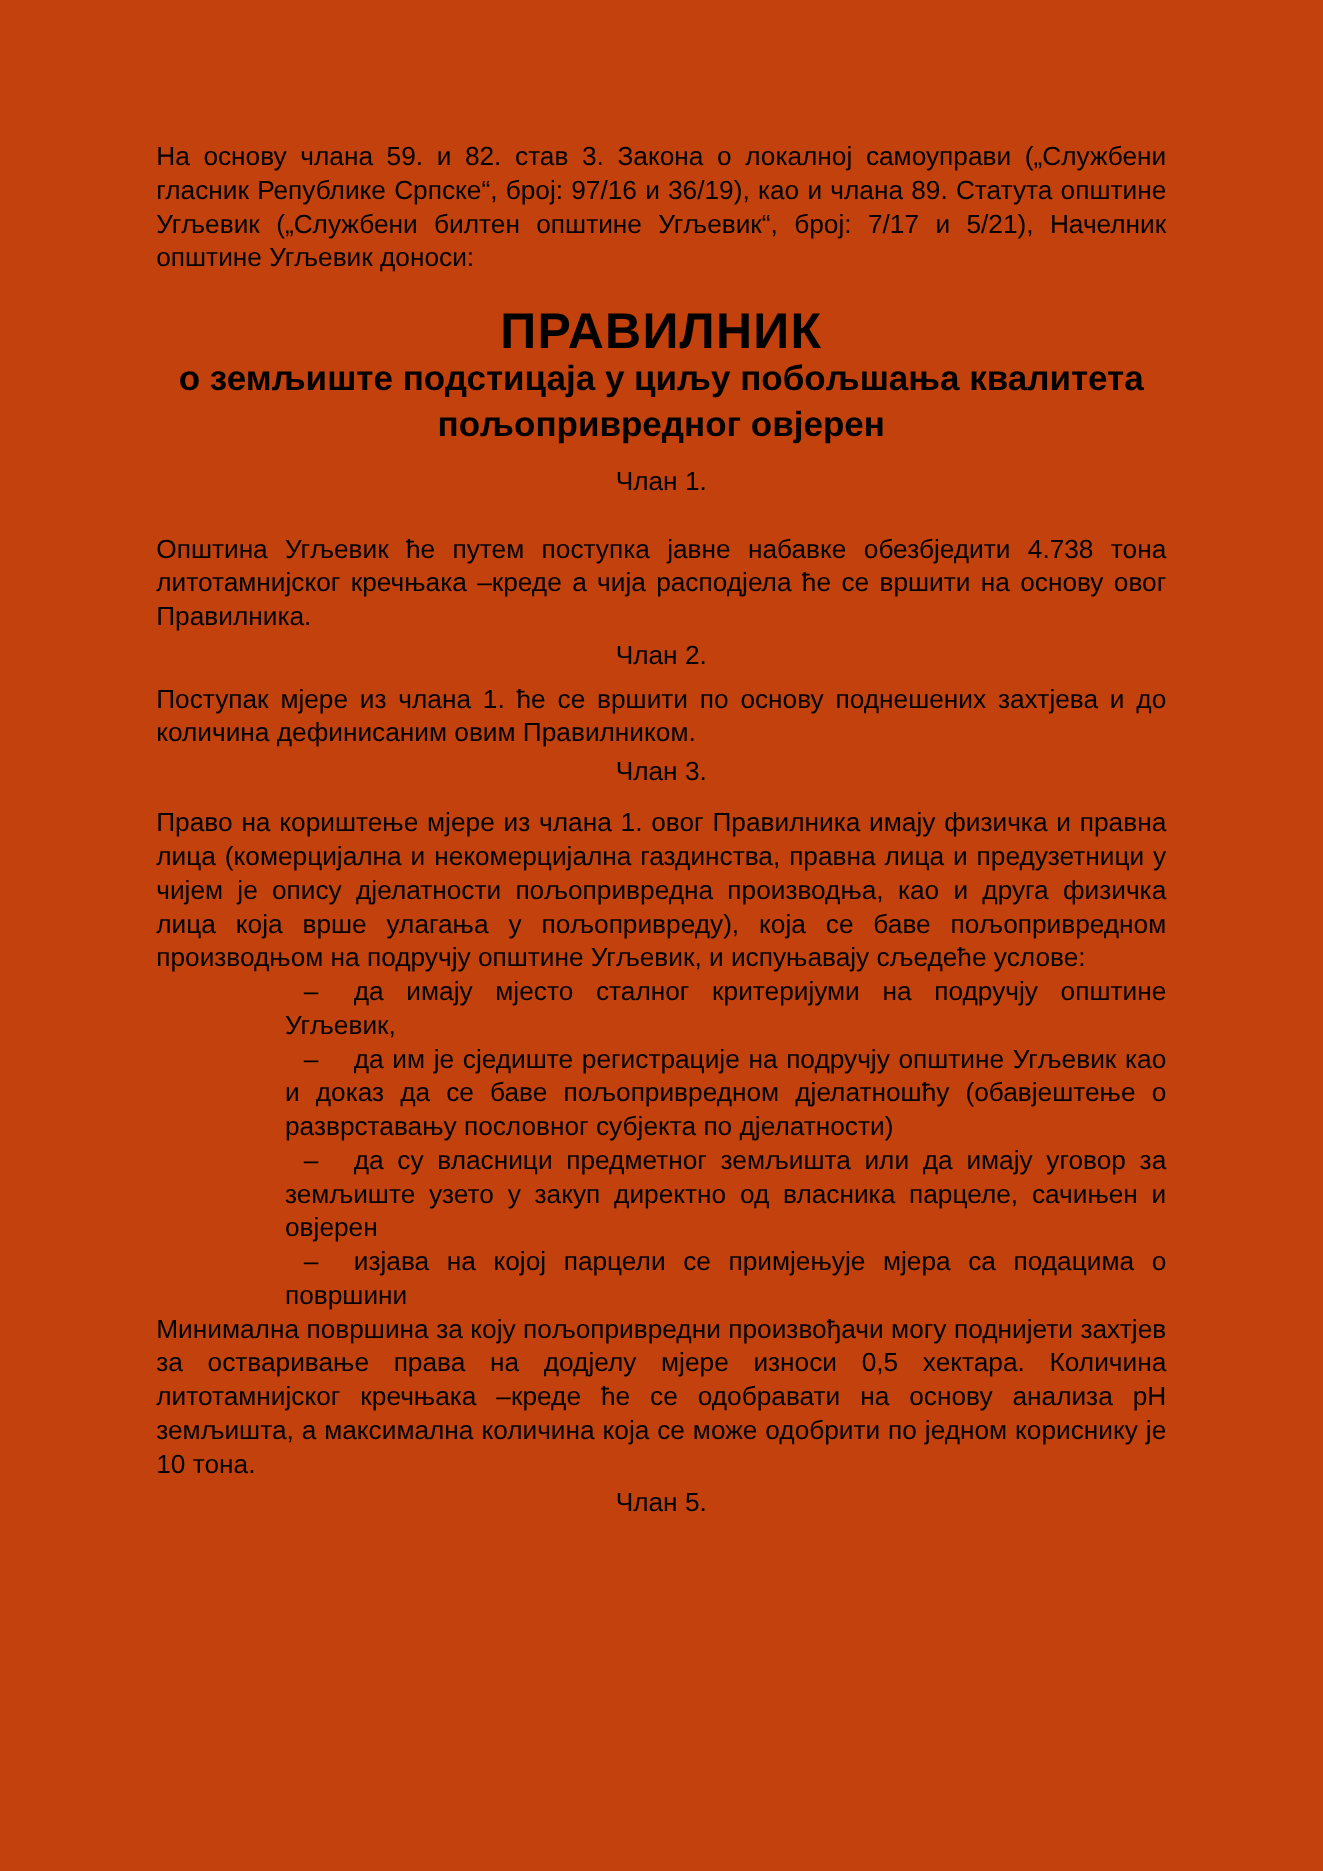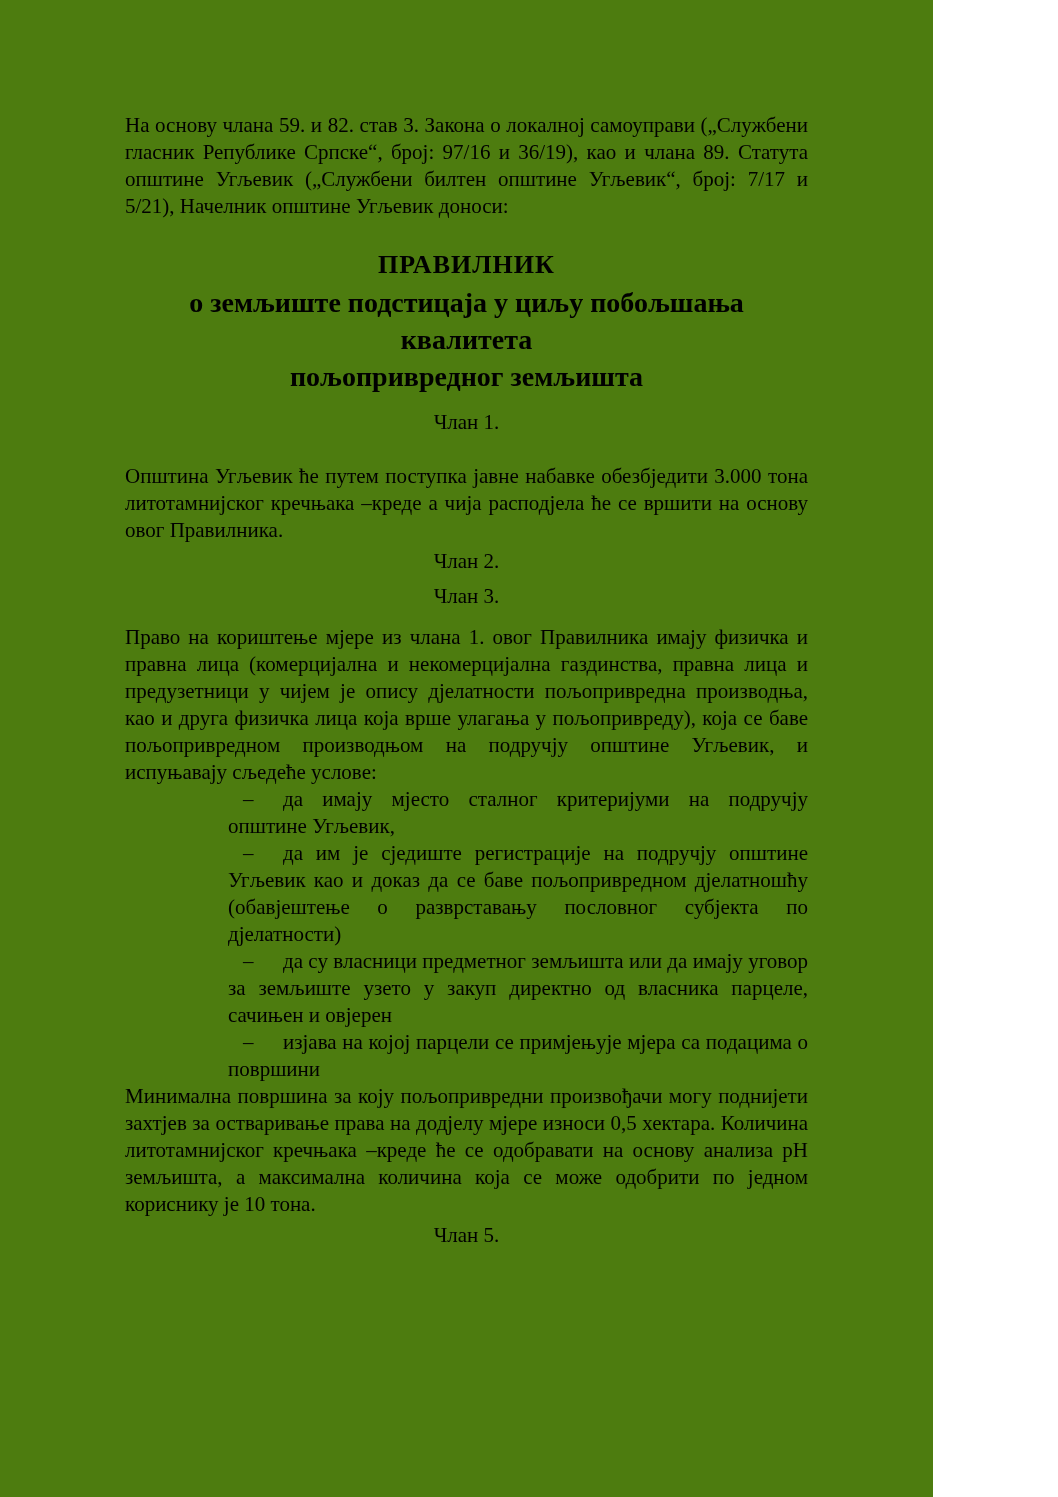--- a/index.html
+++ b/index.html
@@ -2,42 +2,42 @@
 <html><head>
 <meta charset="utf-8">
 <style>
   html, body {
     margin: 0;
     padding: 0;
     background: #ffffff;
   }
   .page {
     position: relative;
-    width: 933px;
+    width: 1058px;
     height: 1497px;
     box-sizing: border-box;
-    background: #4d7c0f;
+    background: #c2410c;
     color: #000000;
-    font-family: Liberation Serif, serif;
+    font-family: Liberation Sans, sans-serif;
     font-size: 21px;
     line-height: 27px;
     padding: 112px 125px 0 125px;
     overflow: hidden;
   }
   .para {
     margin: 0;
     text-align: justify;
   }
   .title-block {
     text-align: center;
     font-weight: bold;
     margin: 26px 0 14px 0;
   }
   .title-main {
-    font-size: 26px;
+    font-size: 40px;
     line-height: 38px;
     letter-spacing: 1px;
   }
   .title-sub {
     font-size: 28px;
     line-height: 37px;
   }
   .chlan {
     margin: 4px;
     text-align: center;
@@ -69,27 +69,28 @@
 </head>
 <body>
 
 <div class="page">
 
   <p class="para">На основу члана 59. и 82. став 3. Закона о локалној самоуправи („Службени гласник Републике Српске“, број: 97/16 и 36/19), као и члана 89. Статута општине Угљевик („Службени билтен општине Угљевик“, број: 7/17 и 5/21), Начелник општине Угљевик доноси:</p>
 
   <div class="title-block">
     <div class="title-main">ПРАВИЛНИК</div>
     <div class="title-sub">о земљиште подстицаја у циљу побољшања квалитета</div>
-    <div class="title-sub">пољопривредног земљишта</div>
+    <div class="title-sub">пољопривредног овјерен</div>
   </div>
 
   <p class="chlan after-full">Члан 1.</p>
-  <p class="para">Општина Угљевик ће путем поступка јавне набавке обезбједити 3.000 тона литотамнијског кречњака –креде а чија расподјела ће се вршити на основу овог Правилника.</p>
+  <p class="para">Општина Угљевик ће путем поступка јавне набавке обезбједити 4.738 тона литотамнијског кречњака –креде а чија расподјела ће се вршити на основу овог Правилника.</p>
 
   <p class="chlan after-tight">Члан 2.</p>
+  <p class="para">Поступак мјере из члана 1. ће се вршити по основу поднешених захтјева и до количина дефинисаним овим Правилником.</p>
 
   <p class="chlan after-half">Члан 3.</p>
   <p class="para">Право на кориштење мјере из члана 1. овог Правилника имају физичка и правна лица (комерцијална и некомерцијална газдинства, правна лица и предузетници у чијем је опису дјелатности пољопривредна производња, као и  друга физичка лица која врше улагања у пољопривреду), која се баве пољопривредном производњом на подручју општине Угљевик, и испуњавају сљедеће услове:</p>
 
   <div class="cond-list gap-before-list">
     <p class="li"><span class="dash">–</span><span class="li-text">да имају мјесто сталног критеријуми на подручју општине Угљевик,</span></p>
     <p class="li"><span class="dash">–</span><span class="li-text">да им је сједиште регистрације на подручју општине Угљевик као и доказ да се баве пољопривредном дјелатношћу (обавјештење о разврставању пословног субјекта по дјелатности)</span></p>
     <p class="li"><span class="dash">–</span><span class="li-text">да су власници предметног земљишта или да имају уговор за земљиште узето у  закуп директно од власника парцеле, сачињен и овјерен</span></p>
     <p class="li"><span class="dash">–</span><span class="li-text">изјава на којој парцели се примјењује мјера са подацима о површини</span></p>
   </div>

